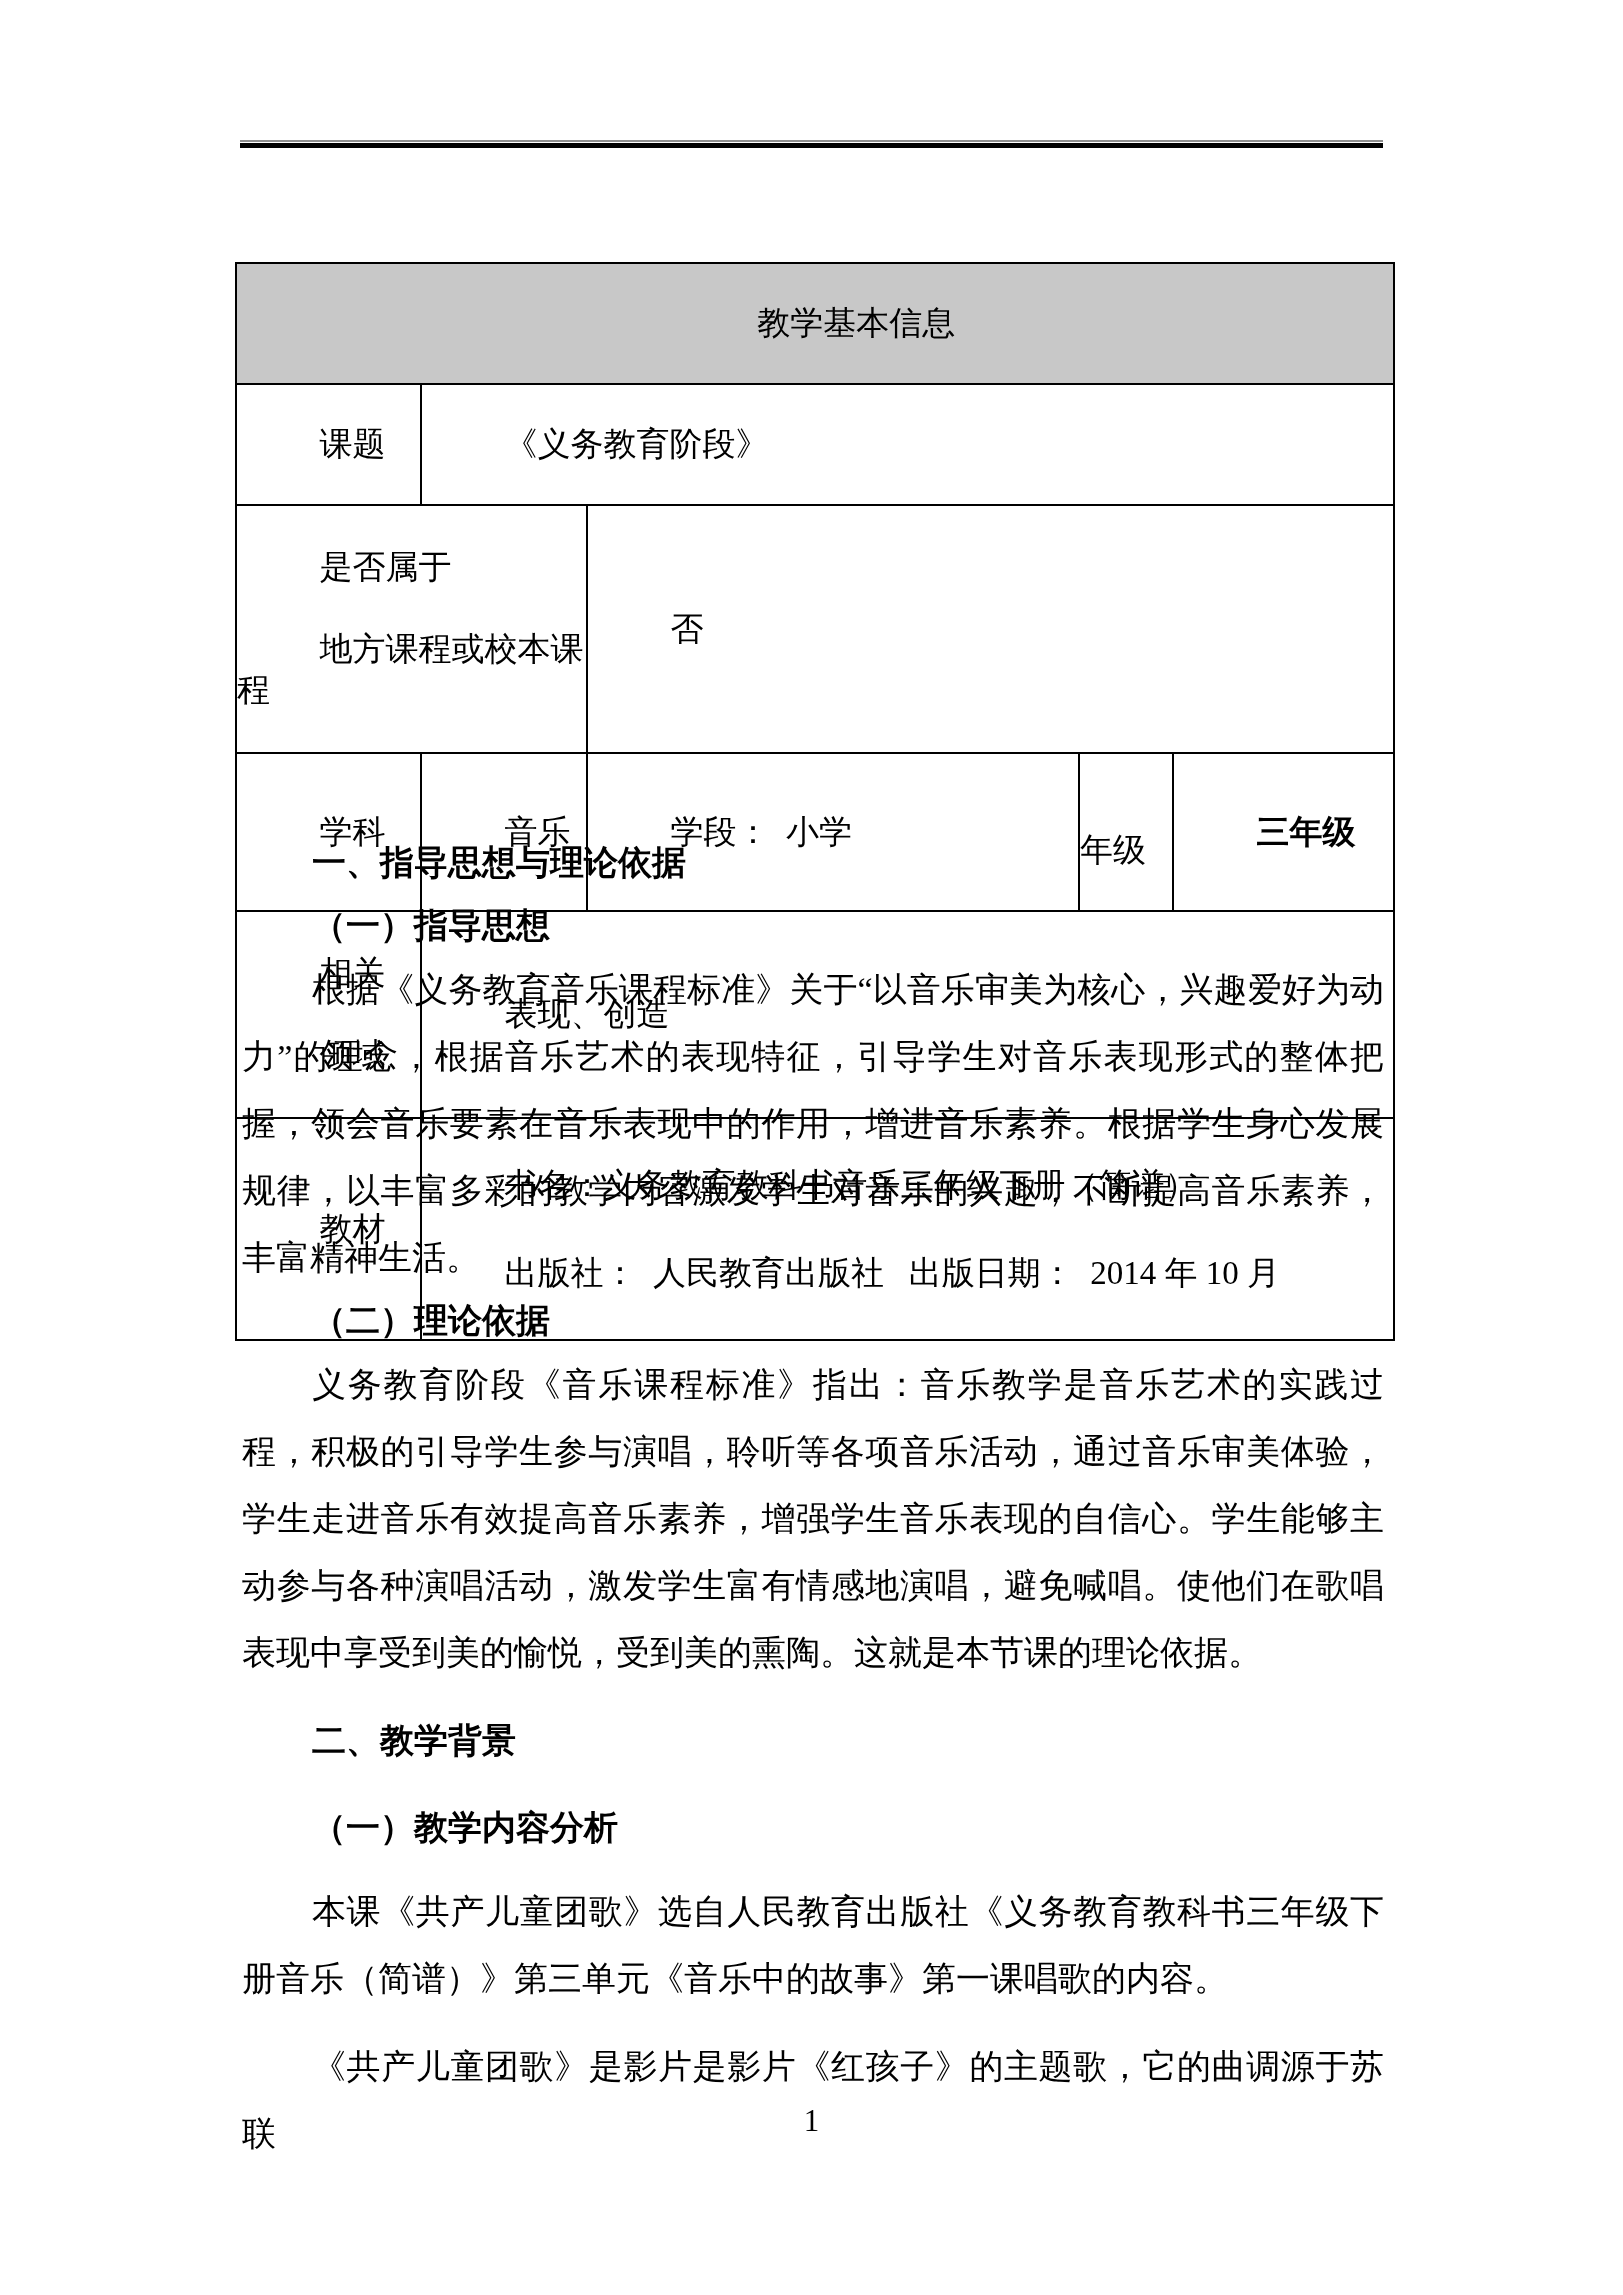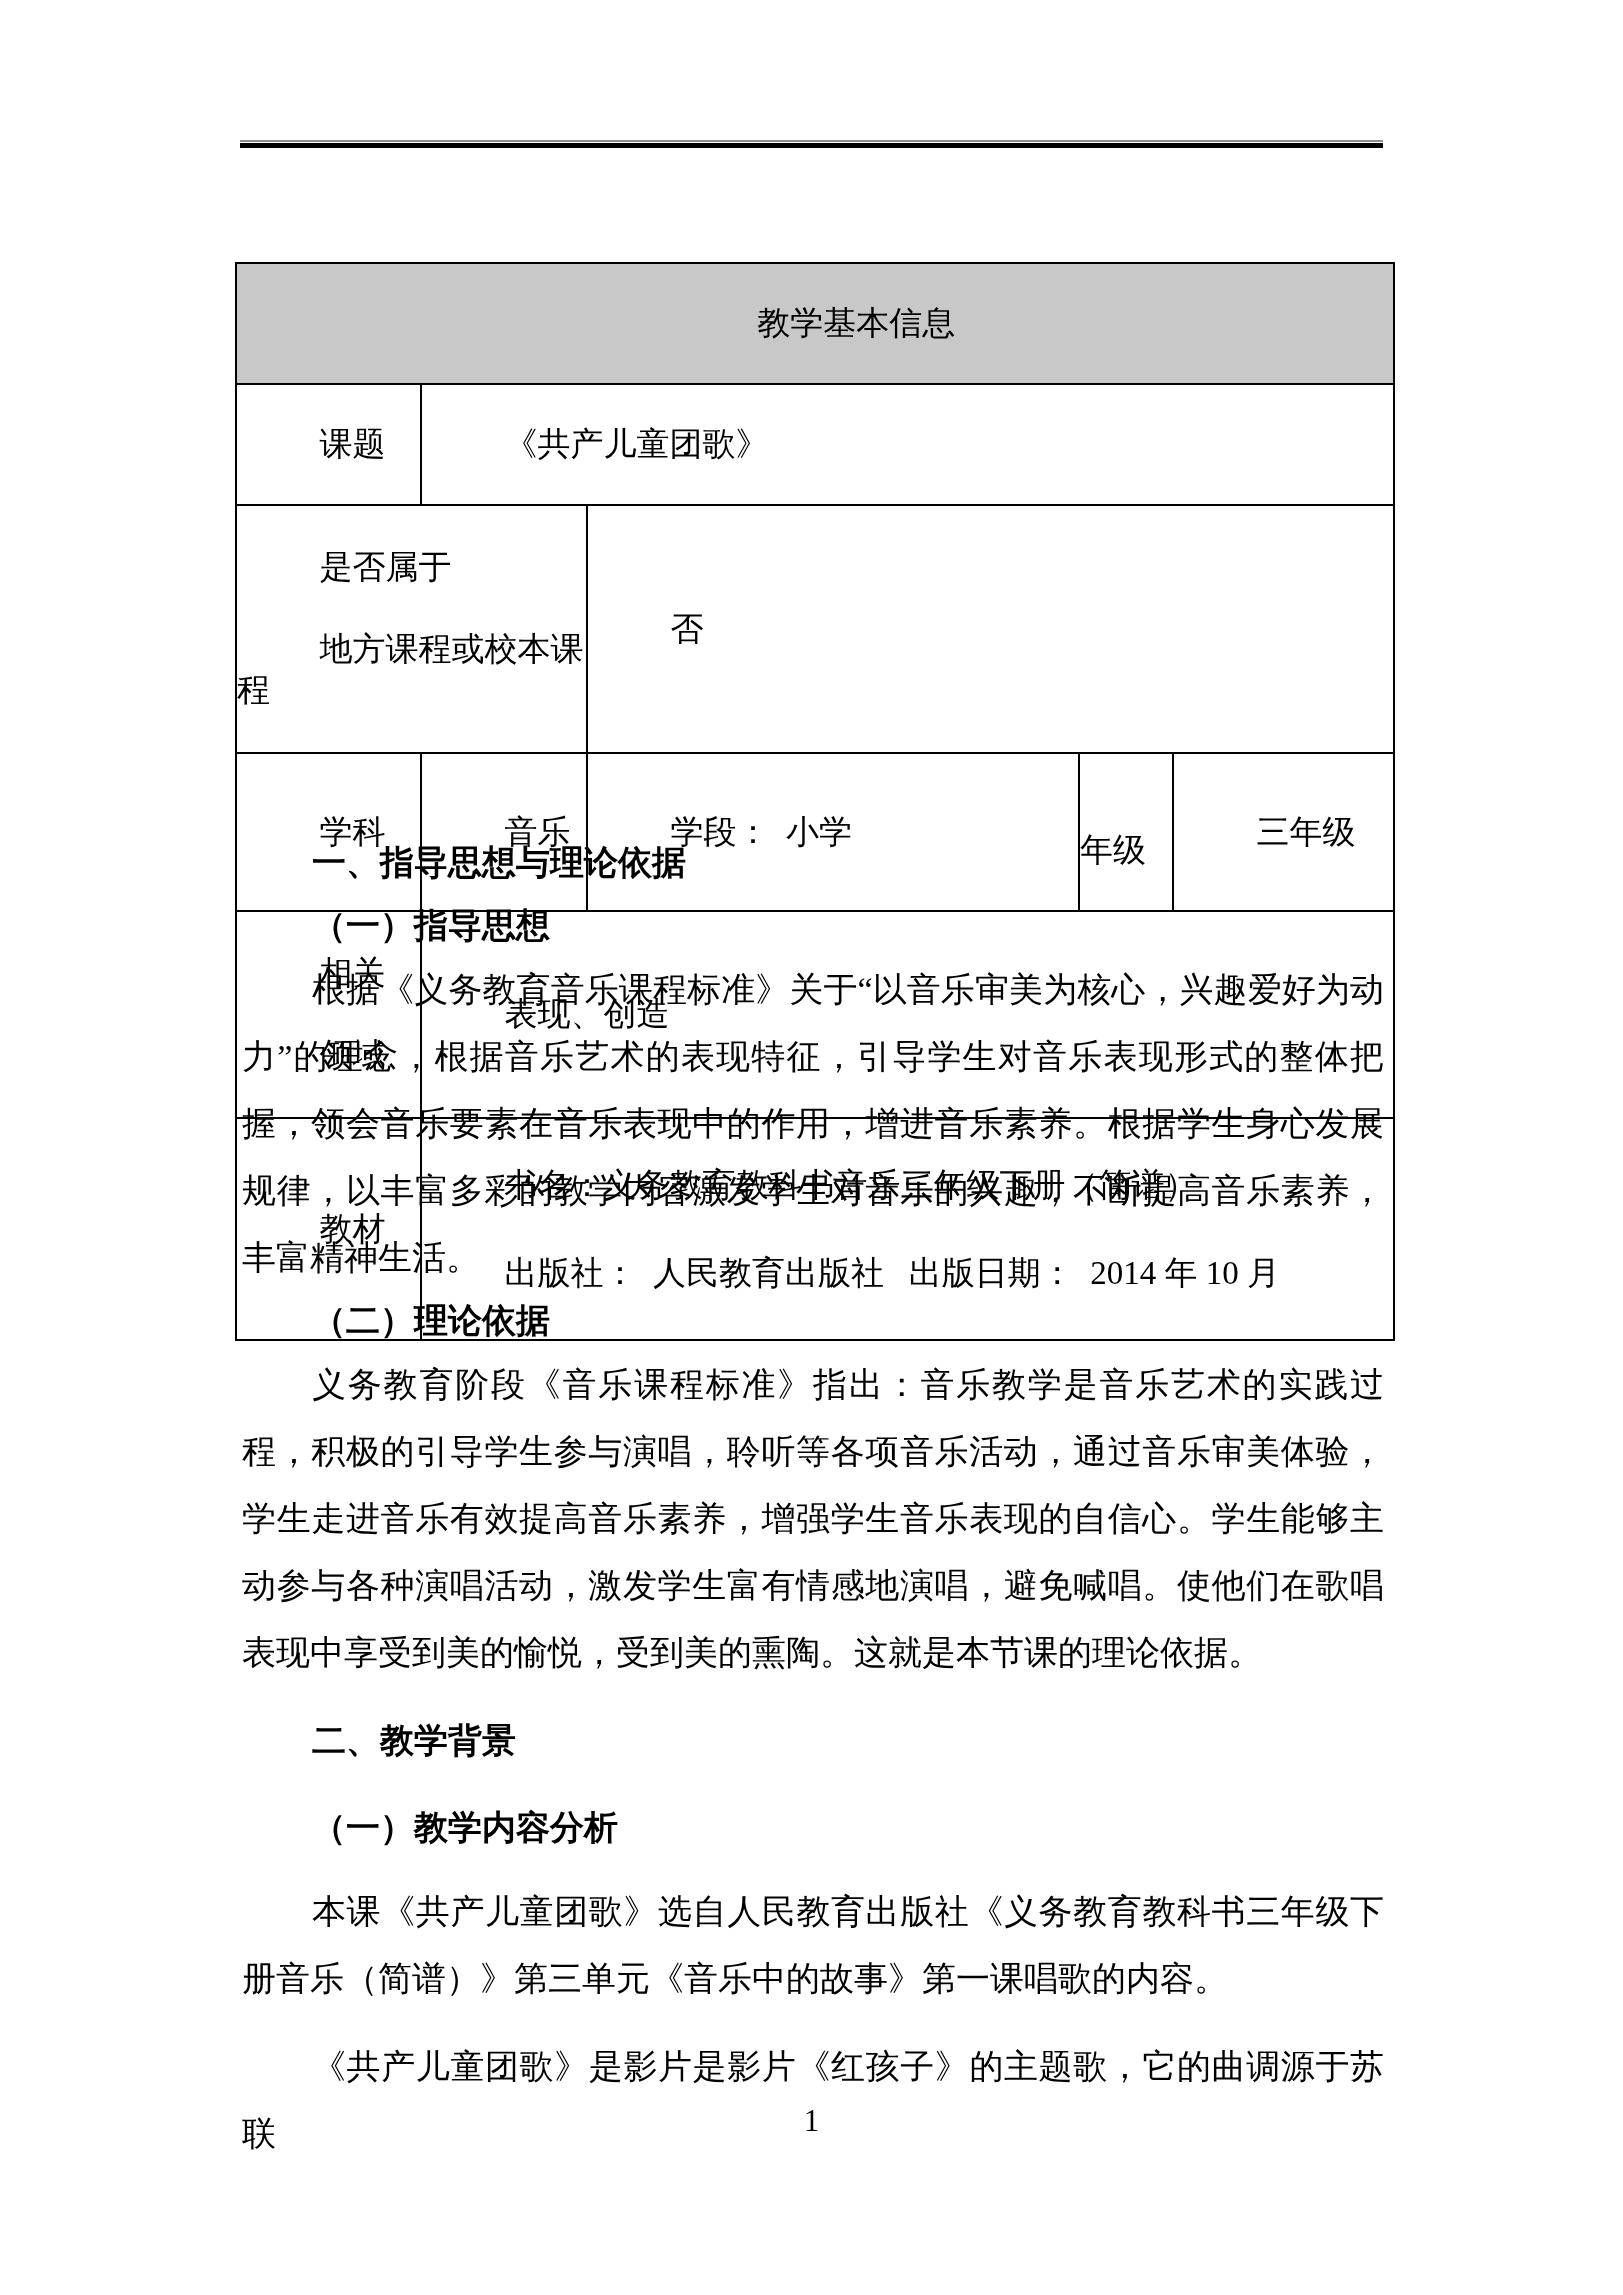--- a/index.html
+++ b/index.html
@@ -39,21 +39,21 @@
     padding: 0;
     white-space: pre-wrap;
     overflow: hidden;
   }
   td.c { text-align: left; }
   td.l { text-align: left; }
   .title-cell { background: #c8c8c8; text-align: center; }
   .two-line { line-height: 41px; }
   .pad25 { padding-left: 17px; }
   .pad30 { padding-left: 20.5px; }
-  .pad35 { padding-left: 24px; }
+  .pad35 { padding-left: 24px; font-weight: bold; }
   .textbook-lines { line-height: 44px; }
 
   
   .doc-body {
     position: absolute;
     left: 242px;
     top: 829px;
     width: 1142px;
     font-size: 34px;
   }
@@ -109,21 +109,21 @@
       <tr style="height:63px">
         <td colspan="5" class="title-cell" style="background: rgb(200, 200, 200);">
           <span>教学基本信息</span>
         </td>
       </tr>
       <tr style="height:87px">
         <td class="c">
           <span>课题</span>
         </td>
         <td colspan="4" class="c">
-          <span>《共产儿童团歌》</span>
+          <span>《义务教育阶段》</span>
         </td>
       </tr>
       <tr style="height:88px">
         <td colspan="2" class="c two-line">
           <span>是否属于</span><br>
           <span>地方课程或校本课程</span>
         </td>
         <td colspan="3" class="c">
           <span>否</span>
         </td>

